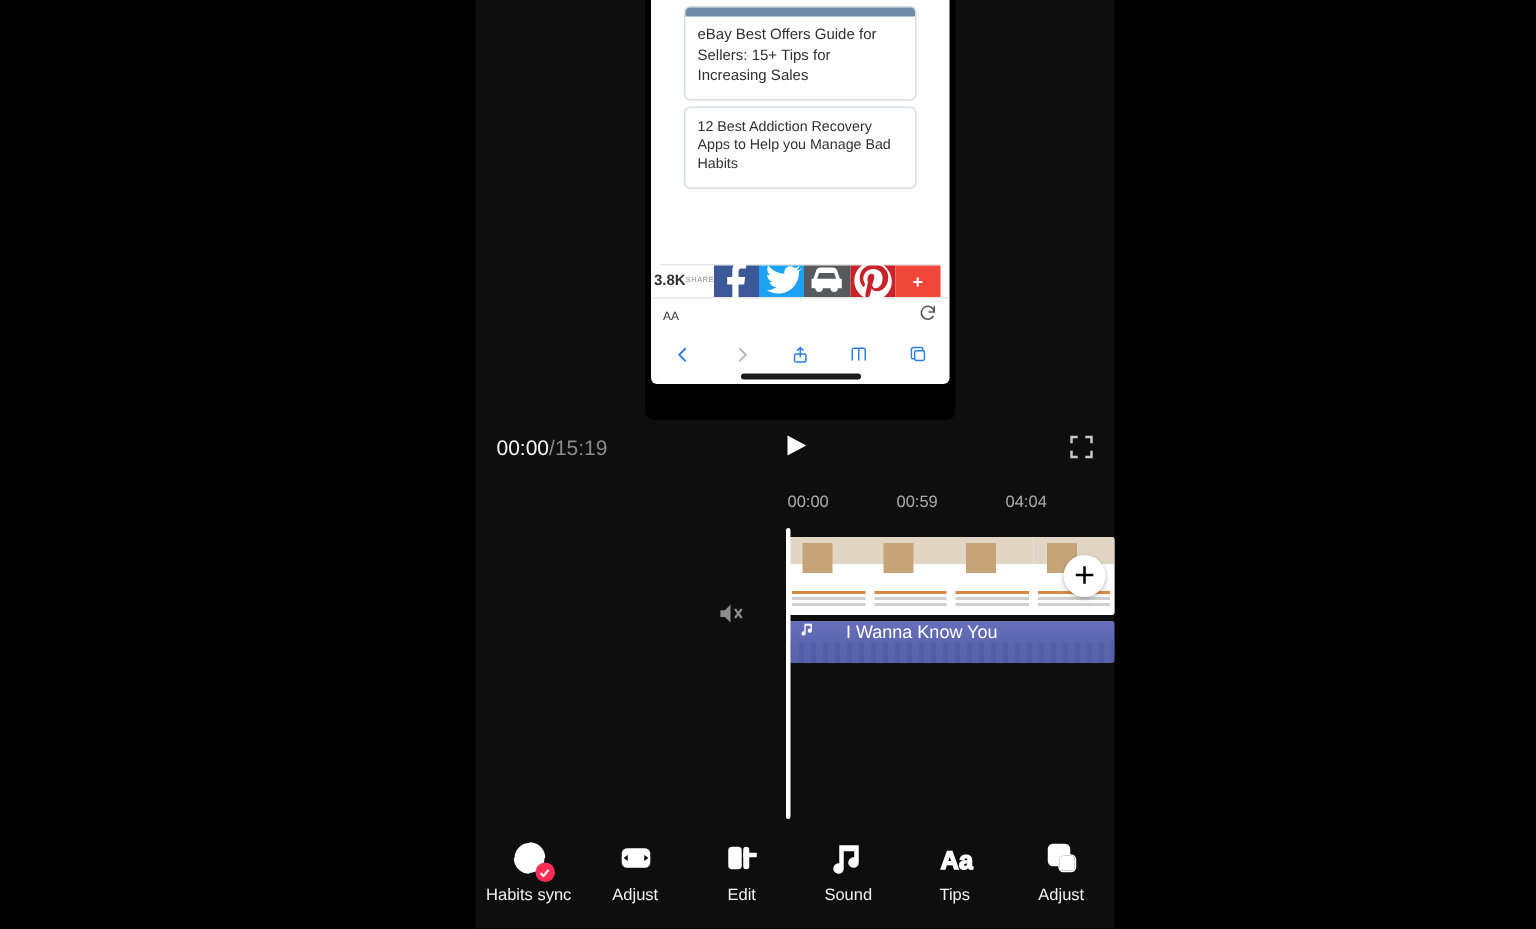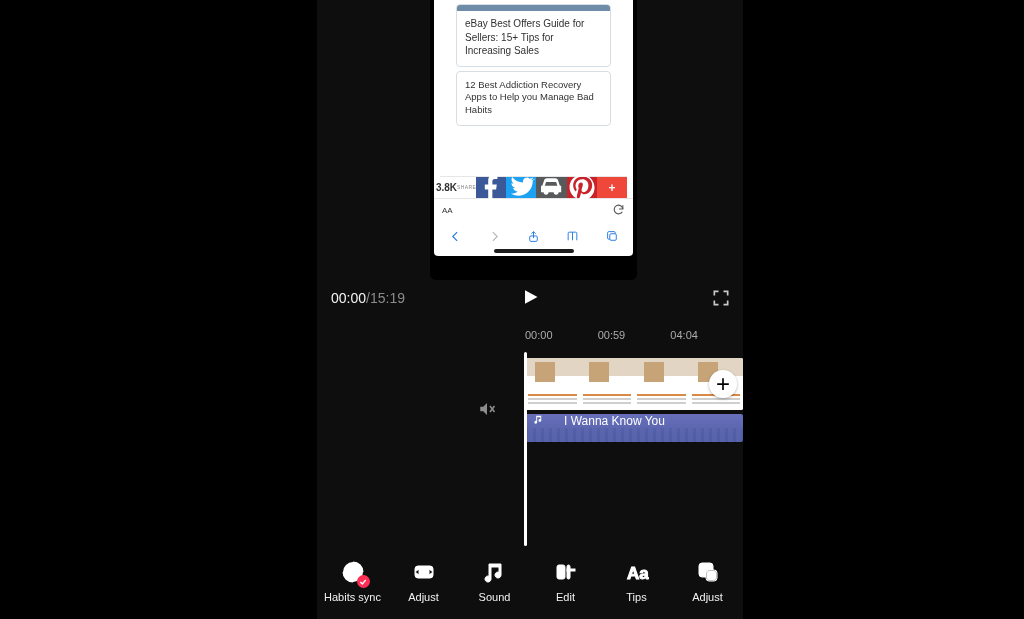--- a/index.html
+++ b/index.html
@@ -251,38 +251,38 @@
             <rect x="3" y="6" width="18" height="12" rx="3"></rect>
             <polygon points="7,9 7,15 3,12" fill="#0e0e0e"></polygon>
             <polygon points="17,9 17,15 21,12" fill="#0e0e0e"></polygon>
           </svg>
         </div>
       <span>Adjust</span>
     </div>
     <div class="tool">
       <div class="ico">
           <svg viewBox="0 0 24 24" stroke="none">
-            <path d="M8 19a3 3 0 1 1-2-2.8V4h12v11a3 3 0 1 1-2-2.8V7H8v12z"></path>
-          </svg>
-        </div>
-      <span>Sound</span>
-    </div>
-    <div class="tool">
-      <div class="ico">
-          <svg viewBox="0 0 24 24" stroke="none">
             <rect x="3" y="5" width="8" height="14" rx="2"></rect>
             <rect x="13" y="5" width="3" height="14" rx="1.5"></rect>
             <rect x="13" y="9" width="8" height="2"></rect>
           </svg>
         </div>
       <span>Edit</span>
     </div>
     <div class="tool">
       <div class="ico">
           <svg viewBox="0 0 24 24" stroke="none">
+            <path d="M8 19a3 3 0 1 1-2-2.8V4h12v11a3 3 0 1 1-2-2.8V7H8v12z"></path>
+          </svg>
+        </div>
+      <span>Sound</span>
+    </div>
+    <div class="tool">
+      <div class="ico">
+          <svg viewBox="0 0 24 24" stroke="none">
             <text x="2" y="19" font-size="17" font-weight="700" fill="#fff">Aa</text>
           </svg>
         </div>
       <span>Tips</span>
     </div>
     <div class="tool">
       <div class="ico">
           <svg viewBox="0 0 24 24" stroke="none">
             <rect x="3" y="3" width="14" height="14" rx="3"></rect>
             <rect x="10" y="10" width="11" height="11" rx="3" fill="#0e0e0e"></rect>

